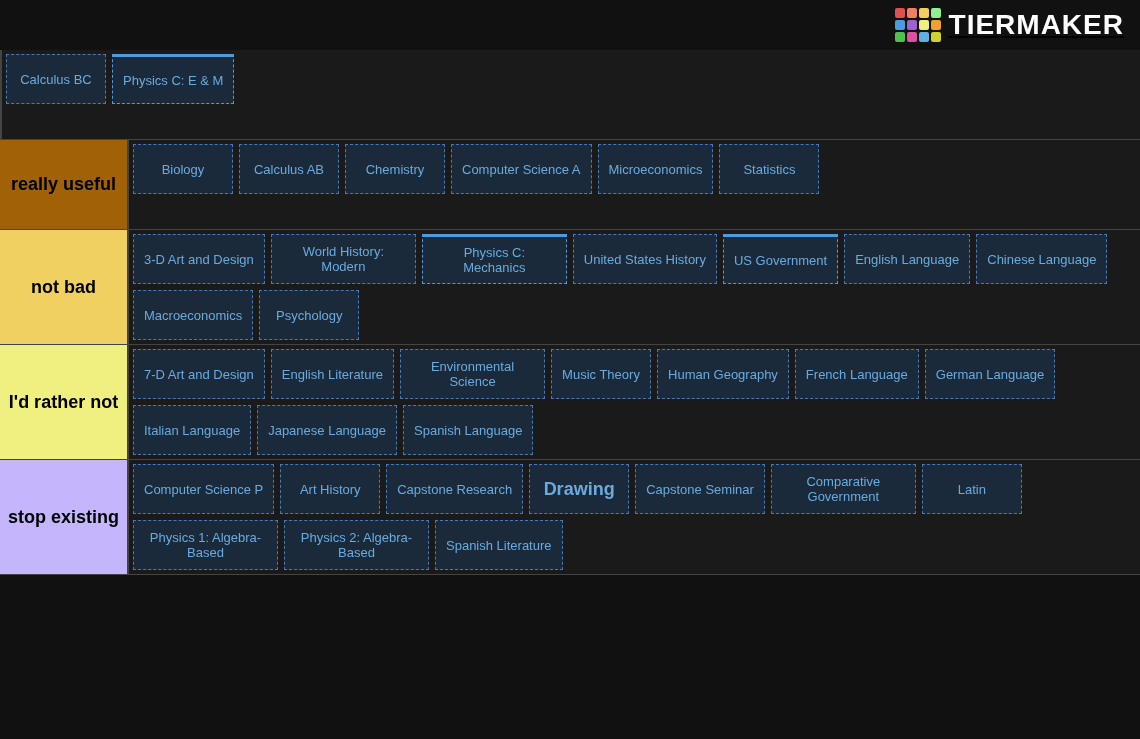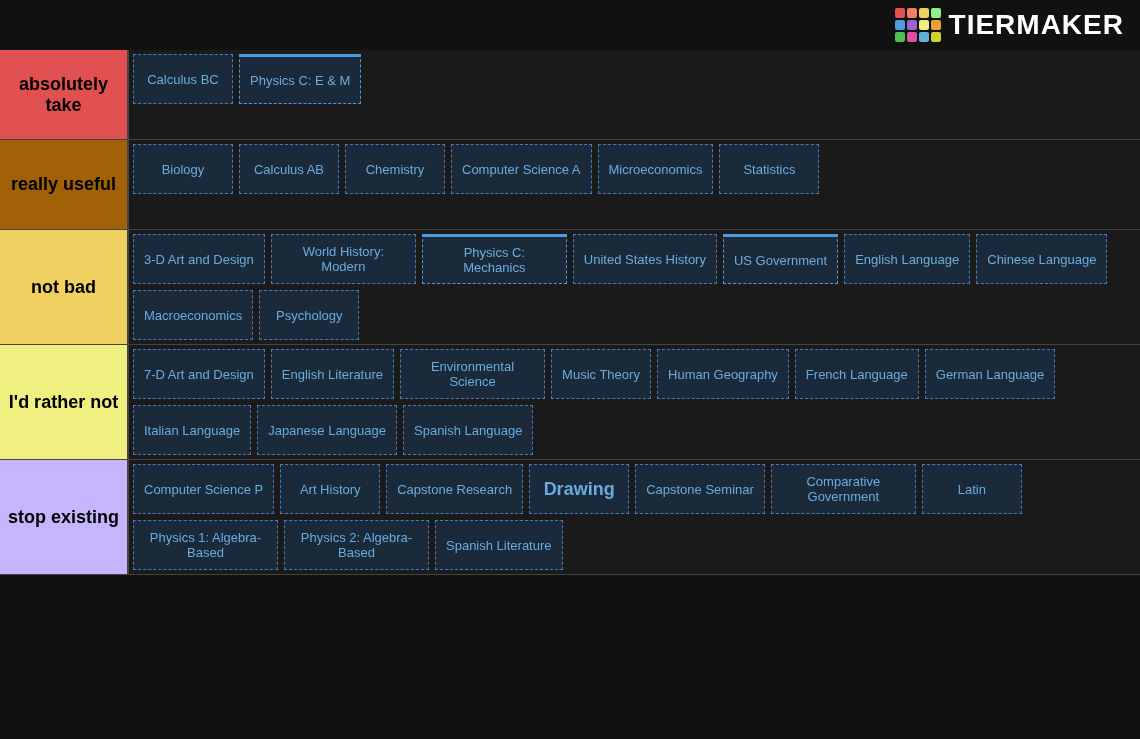--- a/index.html
+++ b/index.html
@@ -10,20 +10,21 @@
       min-height: 739px;
       overflow: hidden;
     }
 
     .header {
       display: flex;
       justify-content: flex-end;
       align-items: center;
       padding: 8px 16px;
       background: #111;
+      text-decoration: underline;
     }
 
     .logo {
       display: flex;
       align-items: center;
       gap: 8px;
     }
 
     .logo-grid {
       display: grid;
@@ -129,21 +130,20 @@
         <div class="logo-cell" style="background: rgb(224, 80, 160);"></div>
         <div class="logo-cell" style="background: rgb(96, 176, 224);"></div>
         <div class="logo-cell" style="background: rgb(208, 208, 48);"></div>
       </div>
     <span class="logo-text">TiERMAKER</span>
   </div>
 </div>
 
 <div class="tier-table" id="tier-table">
     <div class="tier-row">
-      <div class="tier-label" style="background: rgb(224, 80, 80);">absolutely take</div>
       <div class="tier-items">
         <div class="tier-item">Calculus BC</div>
         <div class="tier-item highlighted">Physics C: E &amp; M</div>
       </div>
     </div>
     <div class="tier-row">
       <div class="tier-label" style="background: #a16207;">really useful</div>
       <div class="tier-items">
         <div class="tier-item">Biology</div>
         <div class="tier-item">Calculus AB</div>

